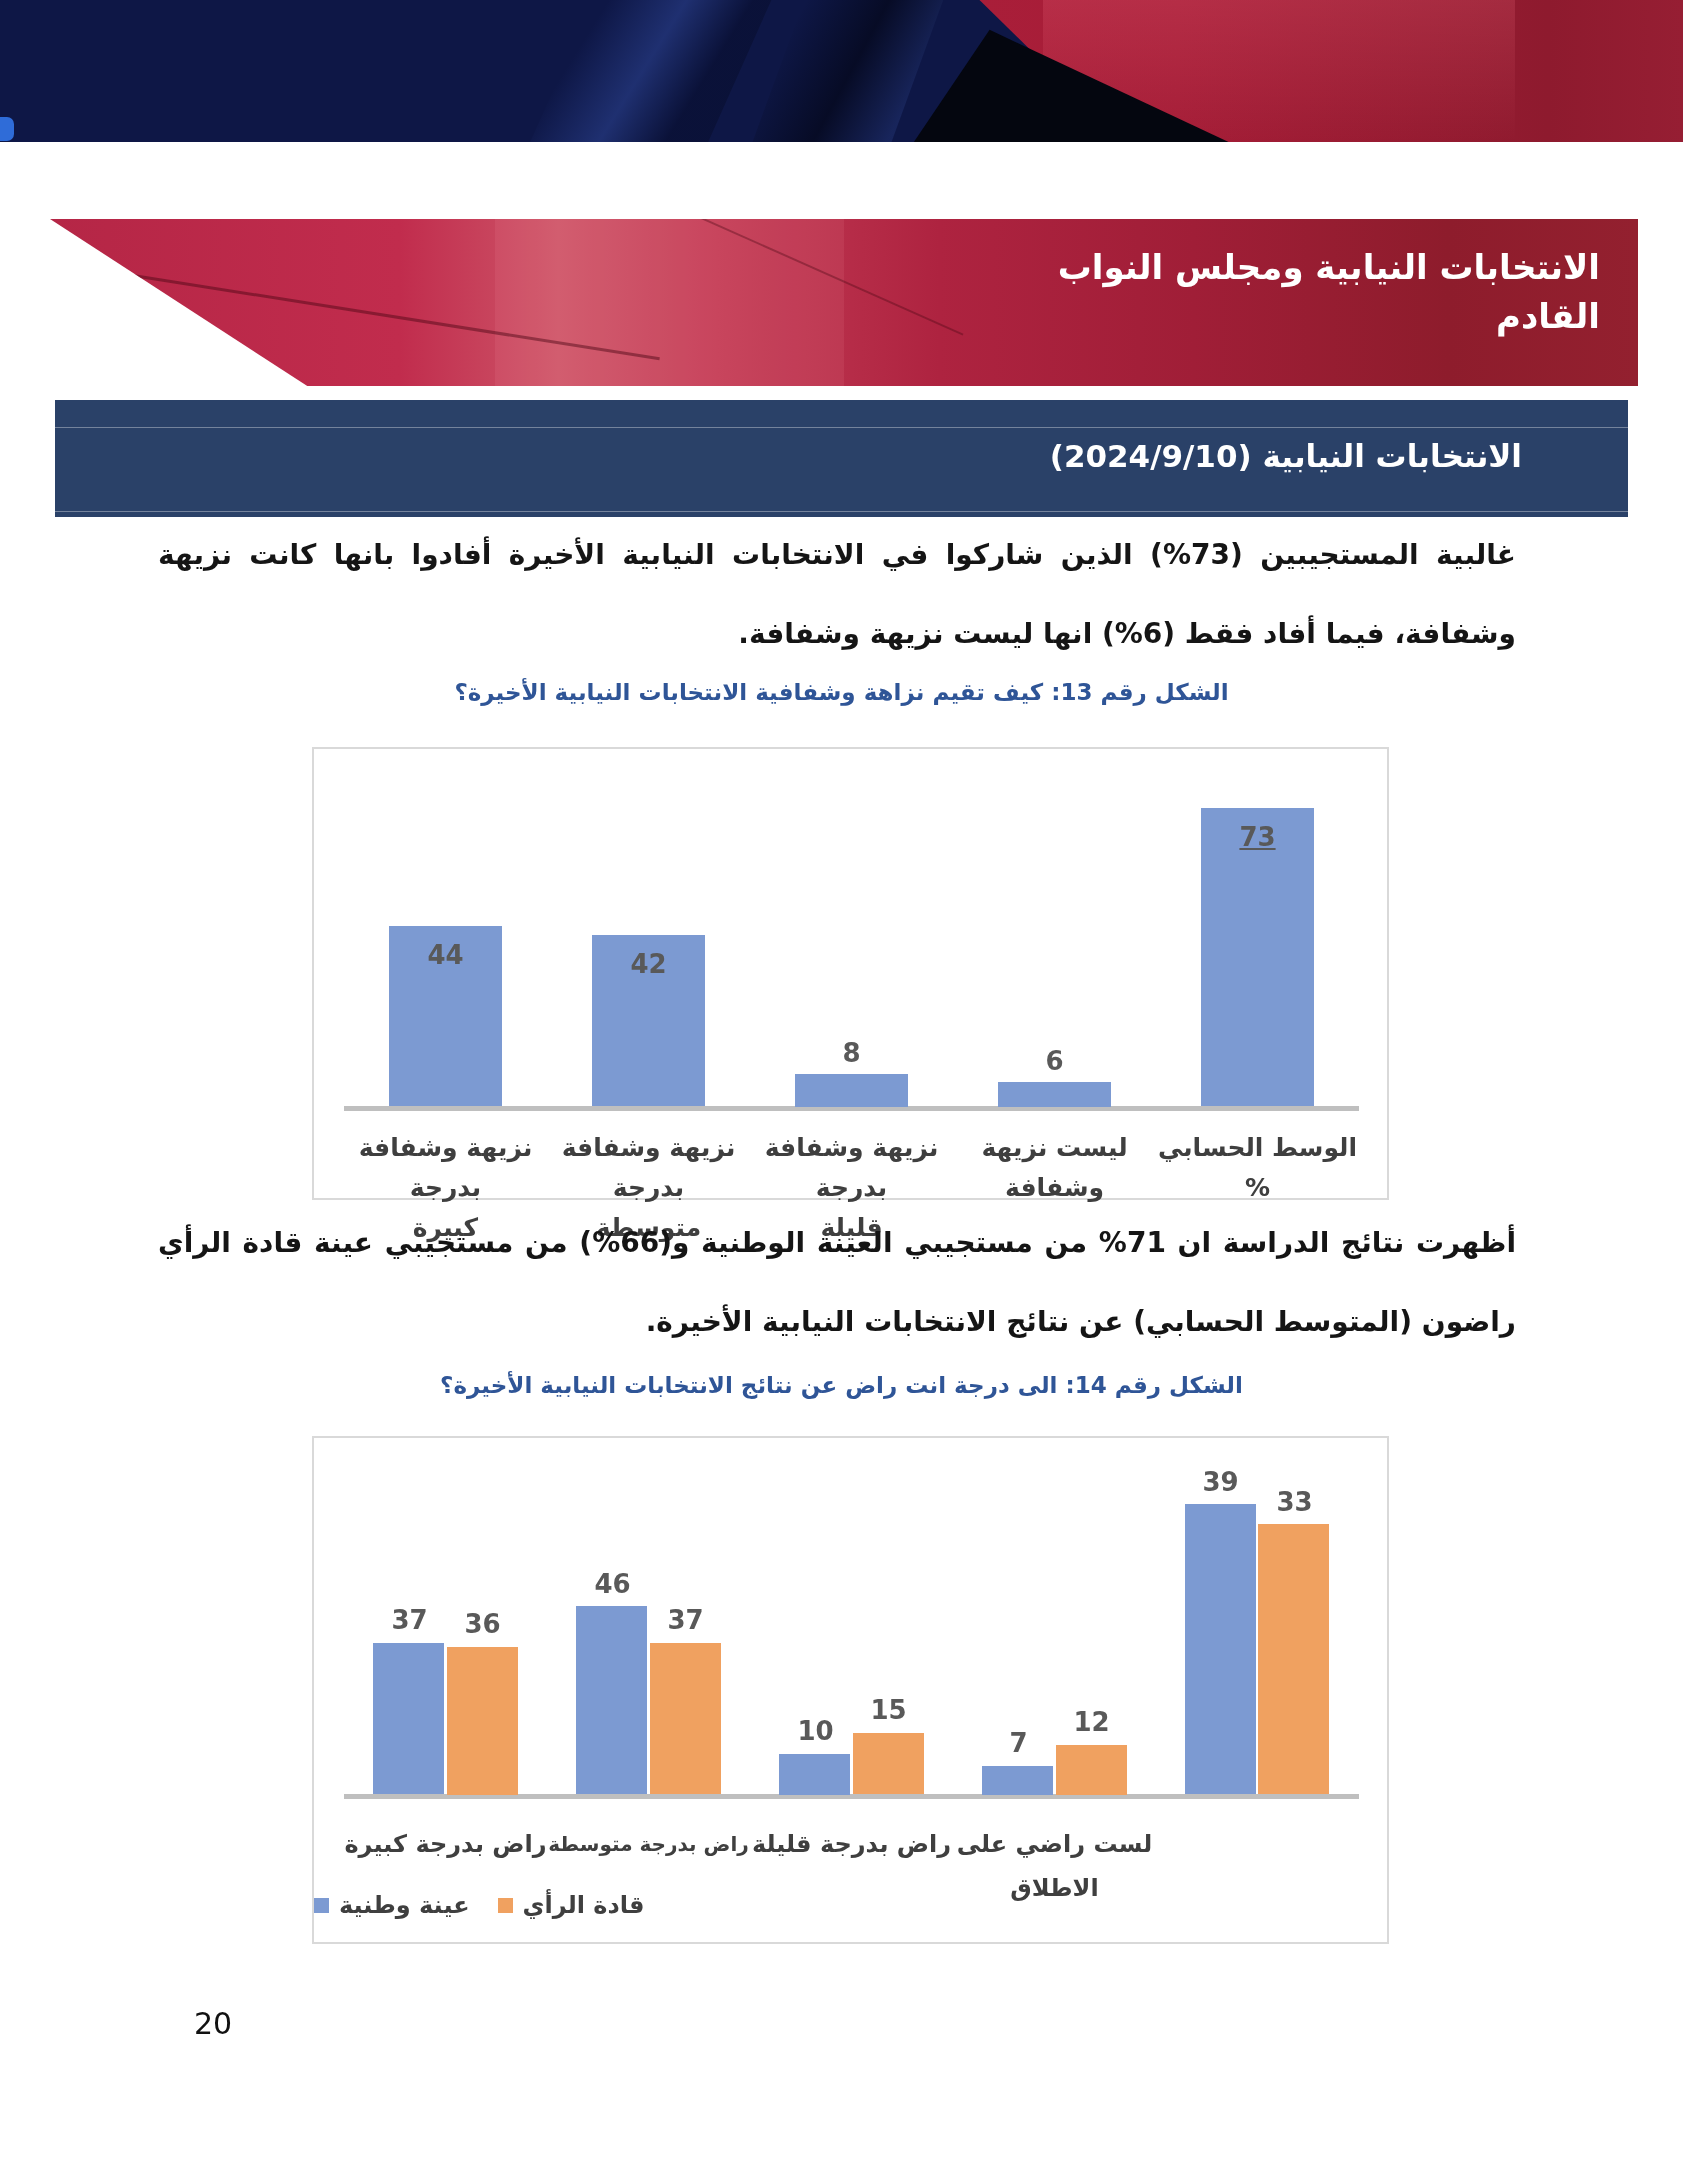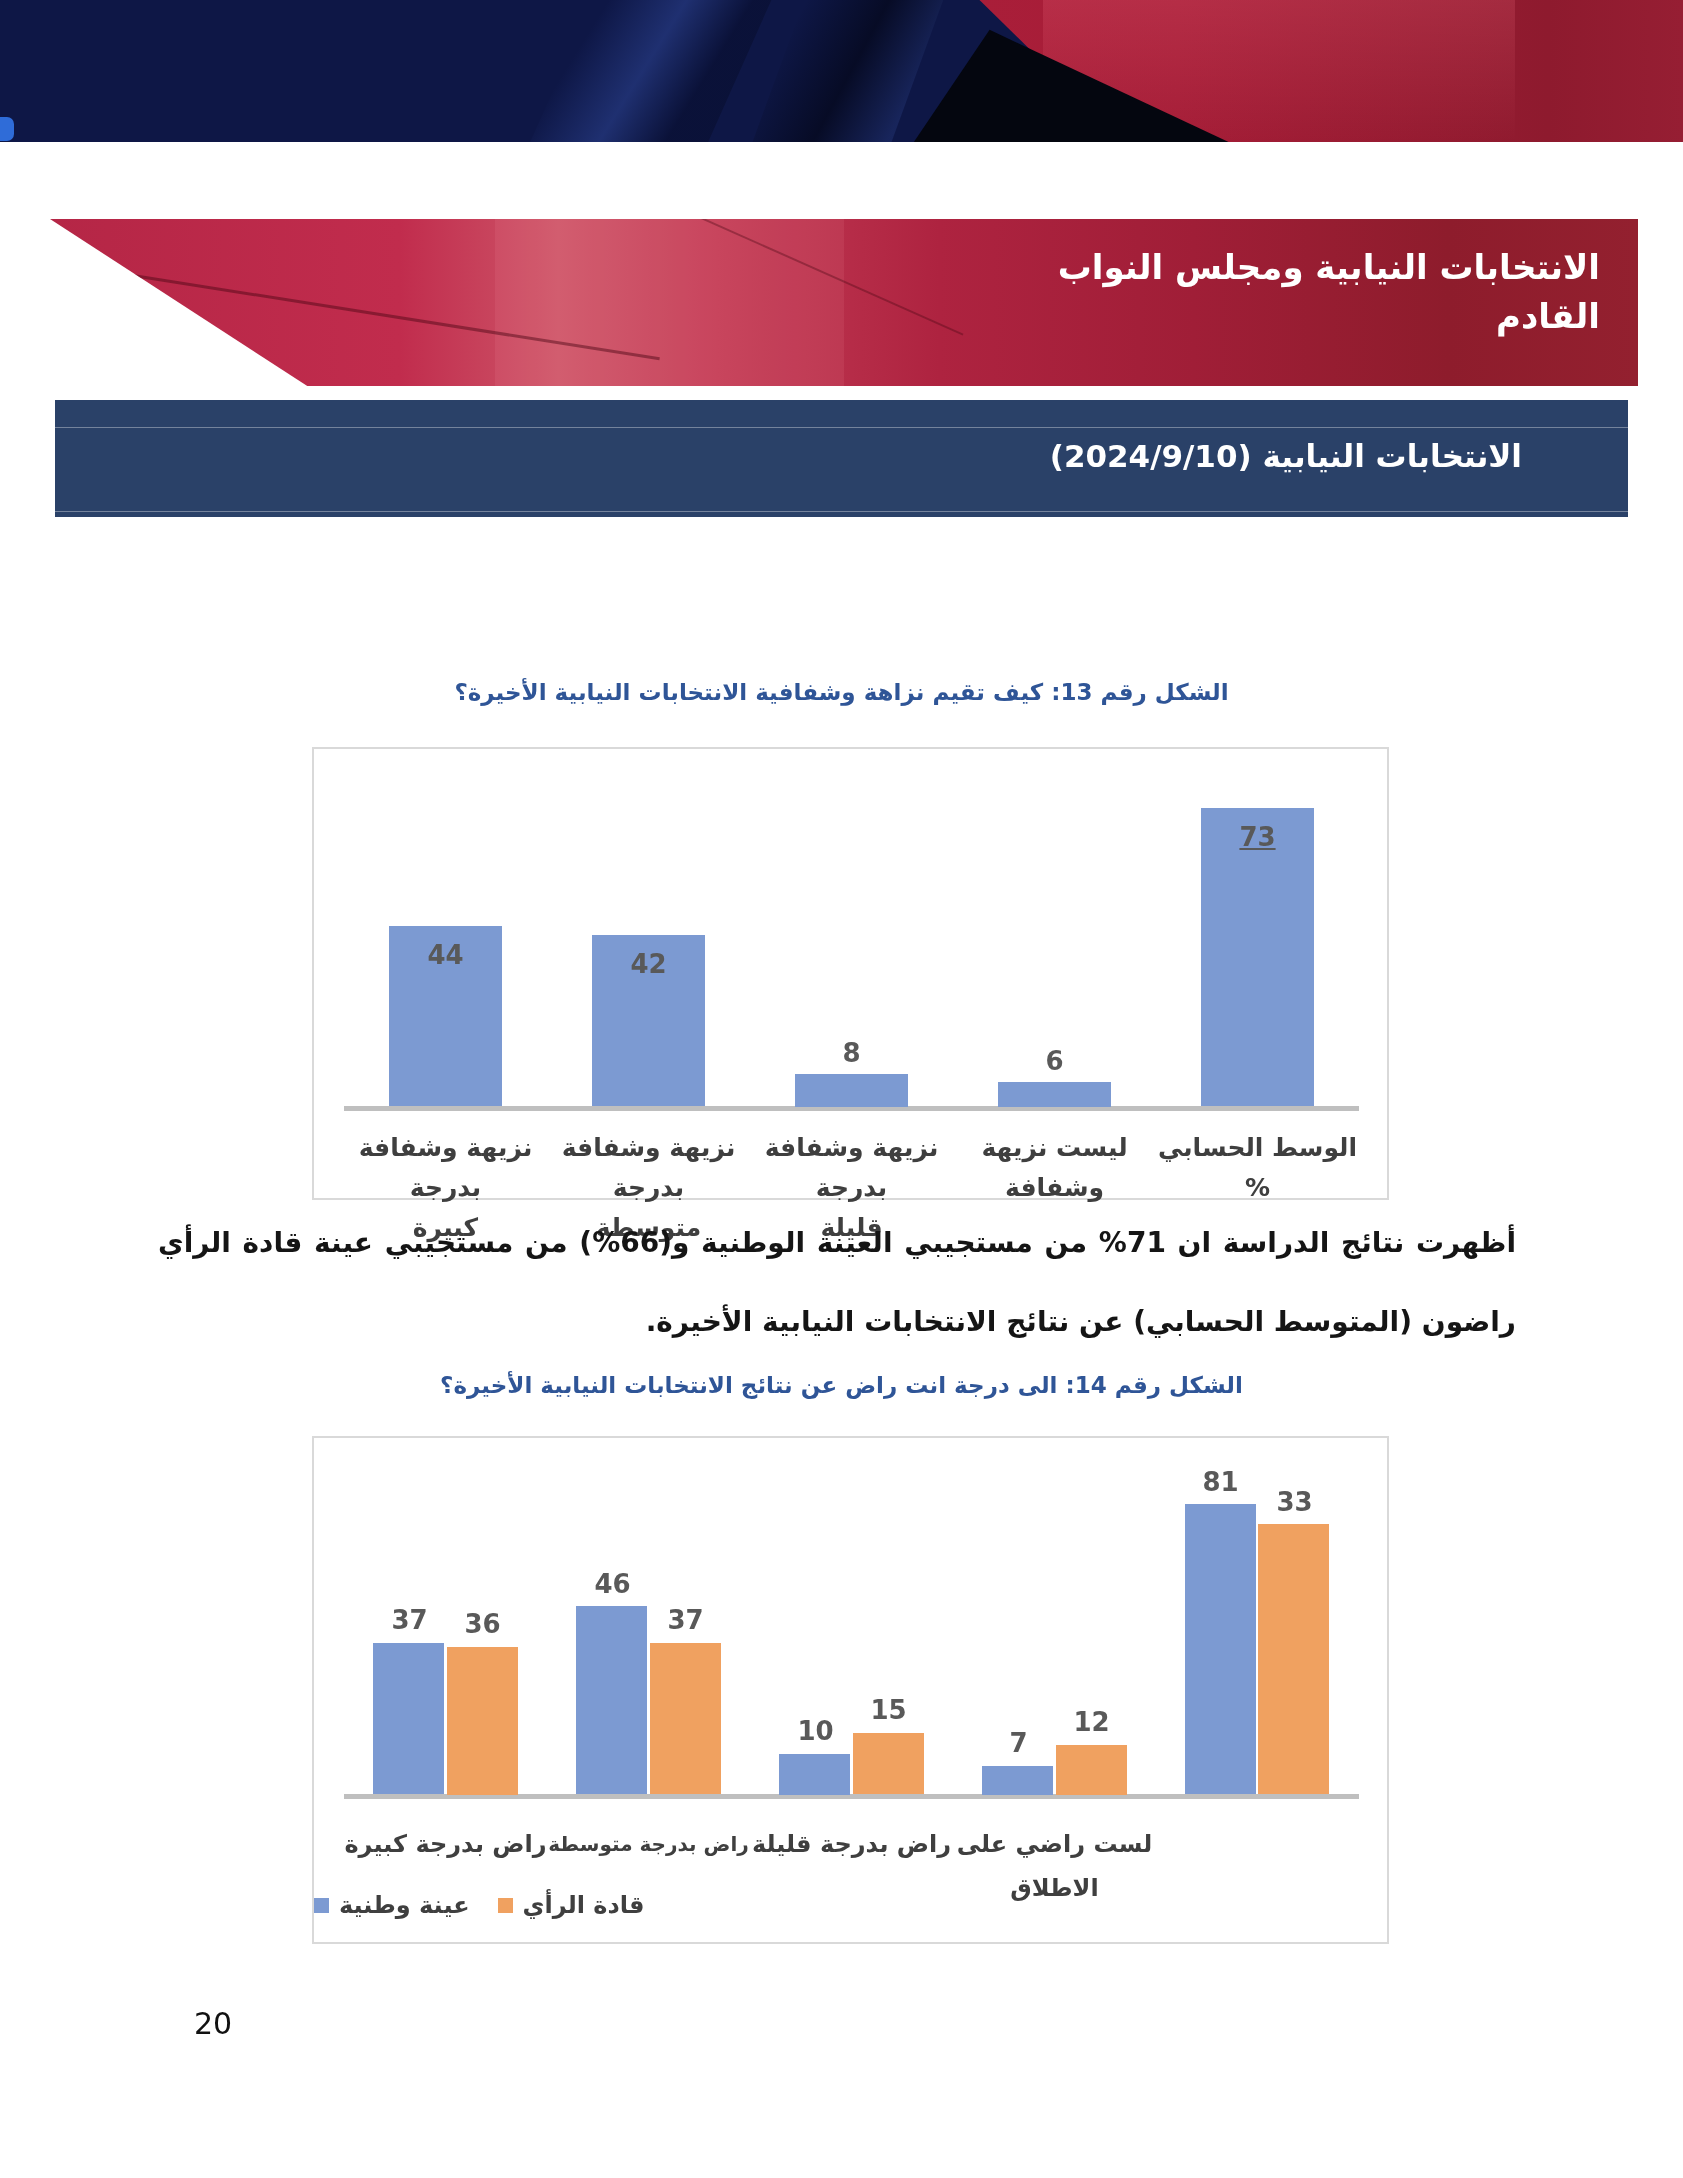--- a/index.html
+++ b/index.html
@@ -79,20 +79,21 @@
     <div class="crack2"></div>
     <h1>الانتخابات النيابية ومجلس النواب القادم</h1>
   </div>
 
   <div class="section-bar">
     <div class="rule-top"></div>
     <div class="rule-bottom"></div>
     <h2>الانتخابات النيابية (2024/9/10)</h2>
   </div>
 
+  <div class="para p1">غالبية المستجيبين (73%) الذين شاركوا في الانتخابات النيابية الأخيرة أفادوا بانها كانت نزيهة وشفافة، فيما أفاد فقط (6%) انها ليست نزيهة وشفافة.</div>
   <div class="fig-caption c13">الشكل رقم 13: كيف تقيم نزاهة وشفافية الانتخابات النيابية الأخيرة؟</div>
   <div class="chart-box" id="chart1">
       <div class="axis-line" style="left: 30px; top: 357px; width: 1015px;"></div>
       <div class="bar" style="left: 75px; top: 177px; width: 113px; height: 180px; background: rgb(124, 154, 210);"></div>
       <div class="val-label" style="left: 72px; top: 191px;">44</div>
       <div class="cat-label" style="left: 30px; top: 379px; width: 203px; font-size: 25px; line-height: 40px;">
         <span class="cat-line">نزيهة وشفافة بدرجة</span>
         <span class="cat-line">كبيرة</span>
       </div>
       <div class="bar" style="left: 278px; top: 186px; width: 113px; height: 171px; background: rgb(124, 154, 210);"></div>
@@ -146,21 +147,21 @@
       </div>
       <div class="bar" style="left: 668px; top: 328px; width: 71px; height: 29px; background: rgb(124, 154, 210);"></div>
       <div class="val-label" style="left: 645px; top: 290px;">7</div>
       <div class="bar" style="left: 742px; top: 307px; width: 71px; height: 50px; background: rgb(240, 161, 96);"></div>
       <div class="val-label" style="left: 718px; top: 269px;">12</div>
       <div class="cat-label" style="left: 639px; top: 384px; width: 203px; font-size: 24px; line-height: 44px;">
         <span class="cat-line">لست راضي على</span>
         <span class="cat-line">الاطلاق</span>
       </div>
       <div class="bar" style="left: 871px; top: 66px; width: 71px; height: 290px; background: rgb(124, 154, 210);"></div>
-      <div class="val-label" style="left: 847px; top: 29px;">81</div>
+      <div class="val-label" style="left: 847px; top: 29px;">39</div>
       <div class="bar" style="left: 944px; top: 86px; width: 71px; height: 270px; background: rgb(240, 161, 96);"></div>
       <div class="val-label" style="left: 921px; top: 49px;">33</div>
       <div class="legend" style="top: 453px;">
         <div class="legend-item">
           <div class="legend-swatch" style="background: rgb(124, 154, 210);"></div>
           <span class="legend-label">عينة وطنية</span>
         </div>
         <div class="legend-item">
           <div class="legend-swatch" style="background: rgb(240, 161, 96);"></div>
           <span class="legend-label">قادة الرأي</span>

